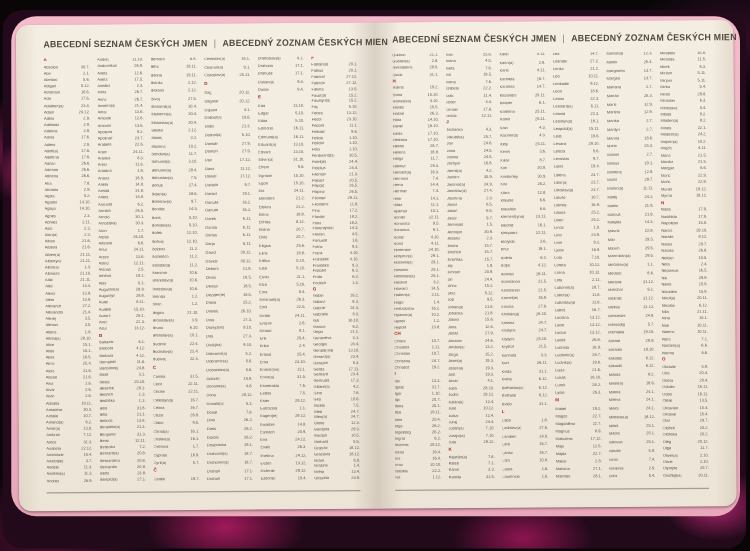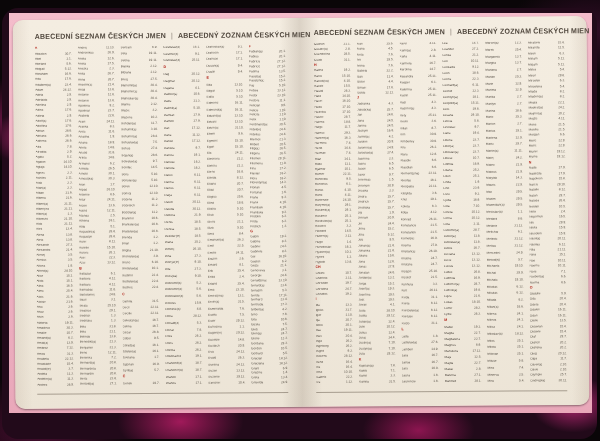--- a/index.html
+++ b/index.html
@@ -10,21 +10,21 @@
       radial-gradient(120px 70px at 590px 30px, rgba(90,20,70,.5), transparent 70%),
       radial-gradient(140px 80px at 40px 430px, rgba(150,25,100,.45), transparent 70%),
       #0a0608;}
   .cover{position:absolute;left:2px;top:8px;right:3px;bottom:2px;border-radius:16px;
     background:
       radial-gradient(70px 40px at 6% 30%, #b0256e, transparent 70%),
       radial-gradient(90px 50px at 30% 96%, #a01a5a, transparent 70%),
       radial-gradient(80px 45px at 70% 98%, #8c1550, transparent 70%),
       radial-gradient(60px 40px at 96% 92%, #b0256e, transparent 70%),
       #220a1a;}
-  .pageblock{position:absolute;left:7px;top:5px;right:5px;bottom:26px;border-radius:0;
+  .pageblock{position:absolute;left:7px;top:5px;right:5px;bottom:26px;border-radius:20px;
     background:linear-gradient(180deg,#f4bccb,#e9a8ba);text-decoration:underline;}
   .spread{position:absolute;left:5px;top:5px;right:4px;bottom:6px;border-radius:10px;
     background:
       linear-gradient(90deg, rgba(120,90,70,.10) 0%, transparent 3%, transparent 46.5%, rgba(90,70,55,.16) 50%, transparent 53.5%, transparent 97%, rgba(120,90,70,.12) 100%),
       linear-gradient(180deg,#f4ede1 0%,#f1eadd 60%,#ece4d6 100%);
     box-shadow:0 1px 2px rgba(0,0,0,.4);display:flex;transform:rotate(-0.4deg);}
   .page{position:relative;width:50%;height:100%;box-sizing:border-box;padding:13px 14px 14px 22px;display:flex;flex-direction:column;}
   .page.right{padding:11px 22px 14px 14px;}
   .titlebar{flex:0 0 auto;display:flex;gap:5px;align-items:baseline;
     font-weight:bold;font-size:7px;letter-spacing:.2px;color:#51483e;white-space:nowrap;

